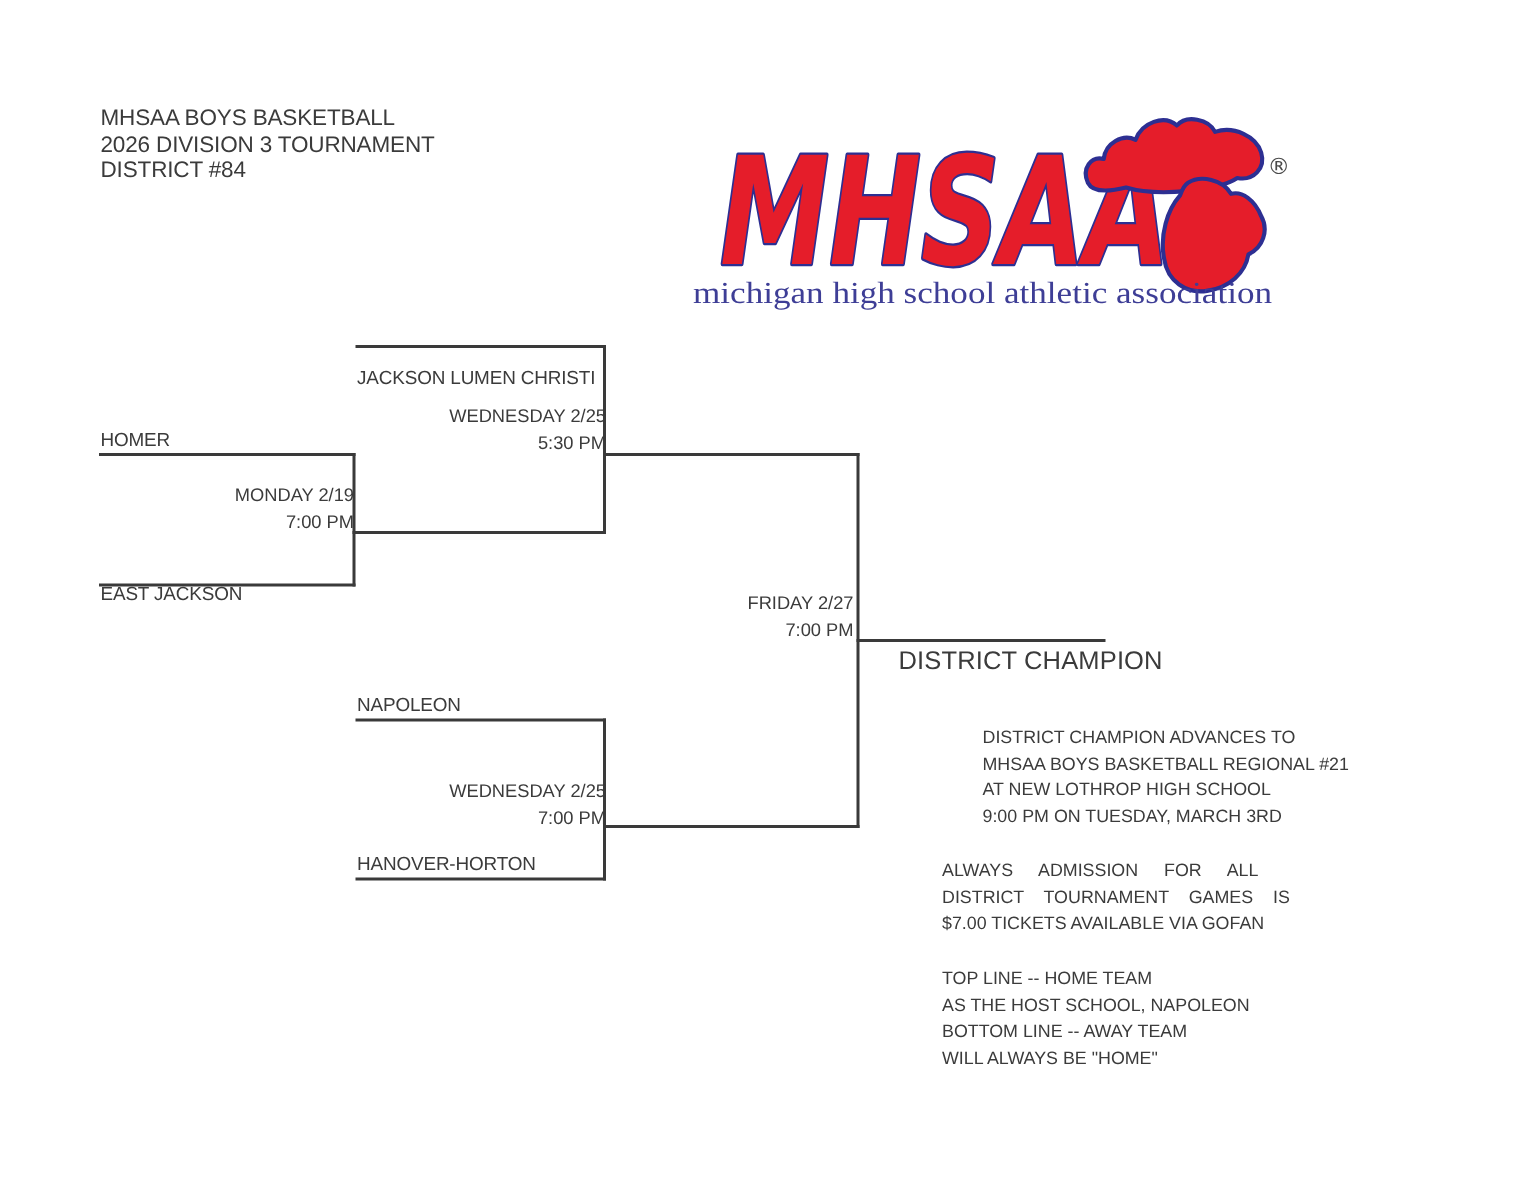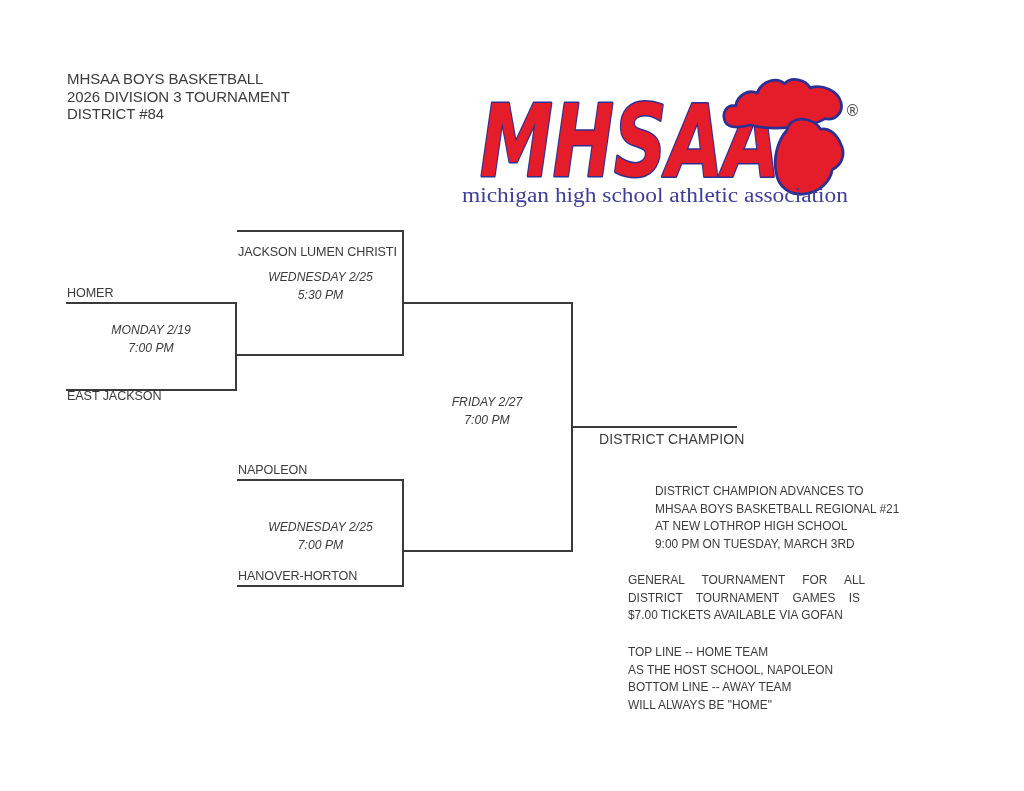--- a/index.html
+++ b/index.html
@@ -5,22 +5,22 @@
   html,body{margin:0;padding:0;background:#fff;}
   .page{
     position:relative;width:1024px;height:791px;background:#ffffff;
     font-family:"Liberation Sans",sans-serif;color:#3b3b3b;overflow:hidden;
   }
   .hdr{position:absolute;left:67px;top:70px;font-size:15px;line-height:17.6px;letter-spacing:-0.1px;}
   .logo-wrap{position:absolute;left:455px;top:66px;width:420px;height:148px;}
   .hline{position:absolute;height:2px;background:#3a3a3a;}
   .vline{position:absolute;width:2px;background:#3a3a3a;}
   .team{position:absolute;font-size:12.6px;letter-spacing:-0.1px;white-space:nowrap;}
-  .sched{position:absolute;text-align:center;font-size:12.2px;line-height:17.5px;white-space:nowrap;font-style:italic;}
-  .champ{position:absolute;font-size:14px;letter-spacing:0.1px;white-space:nowrap;text-align:right;}
+  .sched{position:absolute;text-align:right;font-size:12.2px;line-height:17.5px;white-space:nowrap;}
+  .champ{position:absolute;font-size:17px;letter-spacing:0.1px;white-space:nowrap;text-align:right;}
   .note{position:absolute;left:628px;font-size:11.9px;line-height:17.7px;white-space:nowrap;}
   .note .js1{word-spacing:14px;}
   .note .js2{word-spacing:10px;}
 </style>
 </head>
 <body>
 
 <div class="page">
 
   <div class="hdr">
@@ -87,21 +87,21 @@
   <div class="champ" style="left:599px;top:431px;">DISTRICT CHAMPION</div>
 
   <div class="note" style="top:483px;margin-left:27px;">
     <div>DISTRICT CHAMPION ADVANCES TO</div>
     <div>MHSAA BOYS BASKETBALL REGIONAL #21</div>
     <div>AT NEW LOTHROP HIGH SCHOOL</div>
     <div>9:00 PM ON TUESDAY, MARCH 3RD</div>
   </div>
 
   <div class="note" style="top:572px;">
-    <div class="js1">GENERAL TOURNAMENT FOR ALL</div>
+    <div class="js1">ALWAYS ADMISSION FOR ALL</div>
     <div class="js2">DISTRICT TOURNAMENT GAMES IS</div>
     <div>$7.00 TICKETS AVAILABLE VIA GOFAN</div>
   </div>
 
   <div class="note" style="top:644px;">
     <div>TOP LINE -- HOME TEAM</div>
     <div>AS THE HOST SCHOOL, NAPOLEON</div>
     <div>BOTTOM LINE -- AWAY TEAM</div>
     <div>WILL ALWAYS BE "HOME"</div>
   </div>

